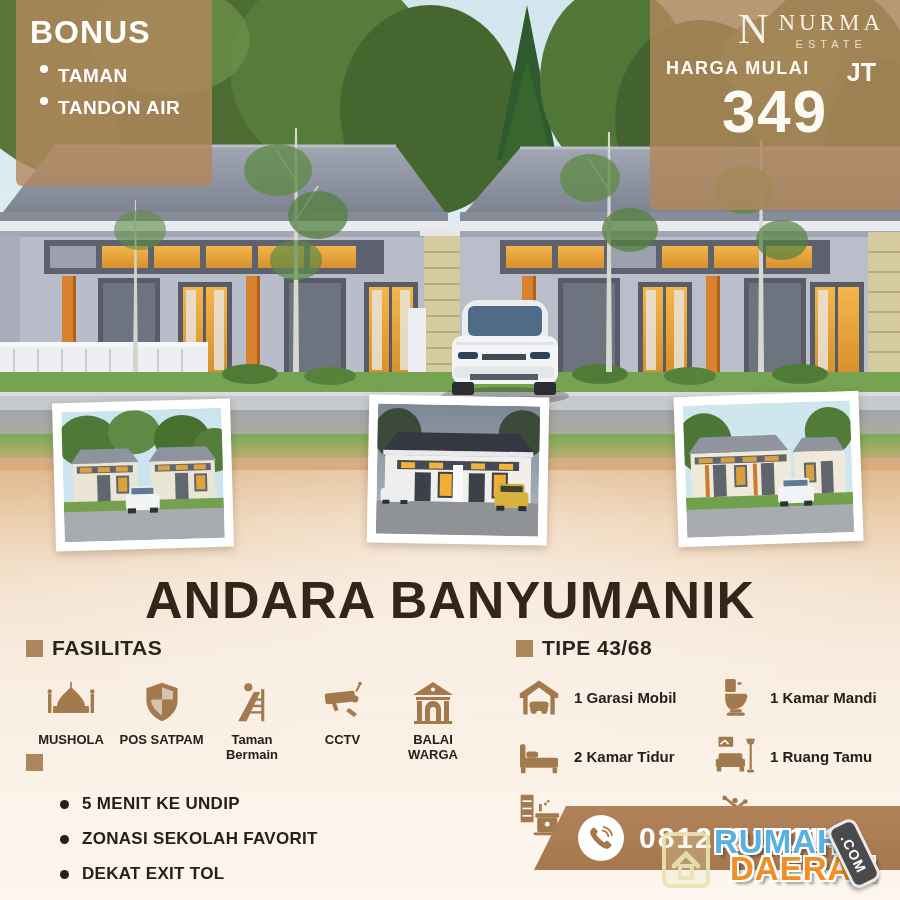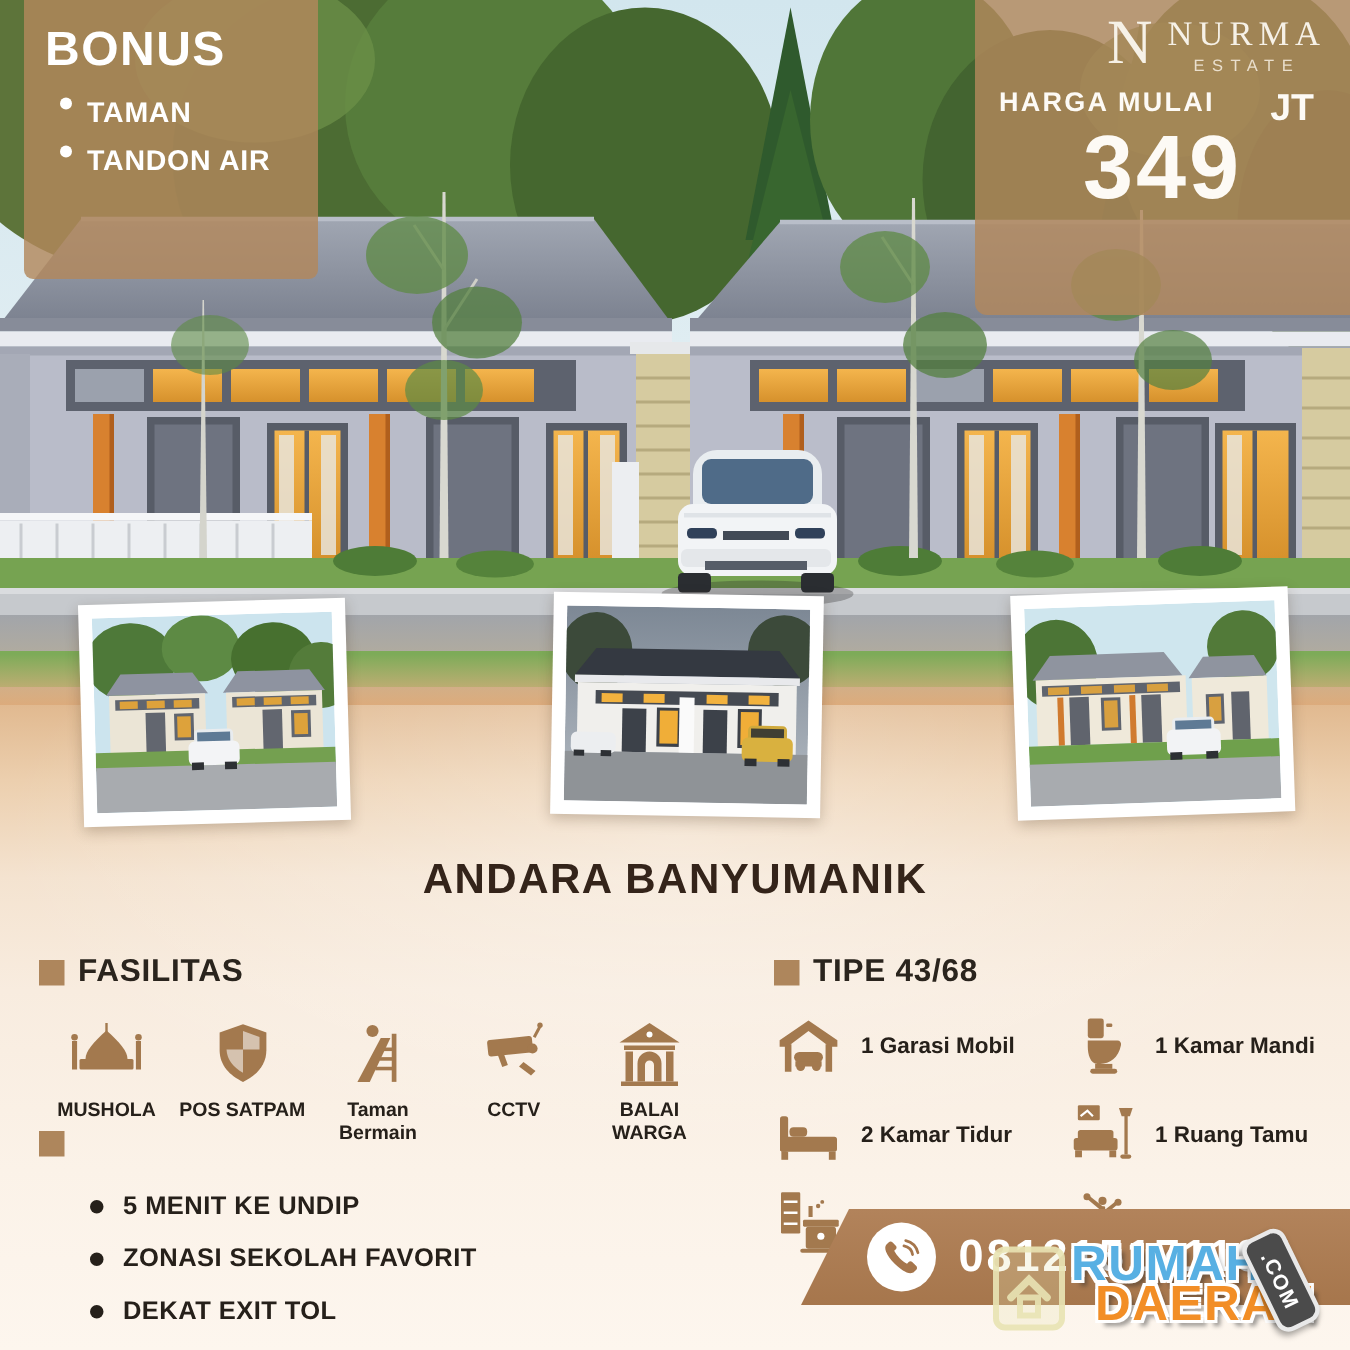--- a/index.html
+++ b/index.html
@@ -45,21 +45,21 @@
   
   .thumb{position:absolute;background:#fff;padding:9px;box-shadow:0 3px 9px rgba(60,40,20,.25);}
   .thumb svg{display:block;}
   .thumb-1{left:54px;top:401px;transform:rotate(-1.6deg);}
   .thumb-2{left:368px;top:396px;transform:rotate(1deg);}
   .thumb-3{left:676px;top:394px;transform:rotate(-2deg);}
 
   
   .main-title{
     position:absolute;top:570px;left:0;width:900px;text-align:center;
-    font-size:28px;font-weight:800;letter-spacing:1px;color:var(--title-brown,#34241a);
+    font-size:52px;font-weight:800;letter-spacing:1px;color:var(--title-brown,#34241a);
   }
 
   
   .sec-head{display:flex;align-items:center;gap:9px;}
   .sec-square{width:17px;height:17px;background:#ae865c;flex:0 0 17px;}
   .sec-title{font-size:21px;font-weight:800;letter-spacing:.5px;color:#2a241d;}
 
   
   .facilities{position:absolute;left:26px;top:636px;width:452px;}
   .fac-row{display:flex;justify-content:space-between;margin-top:14px;}

